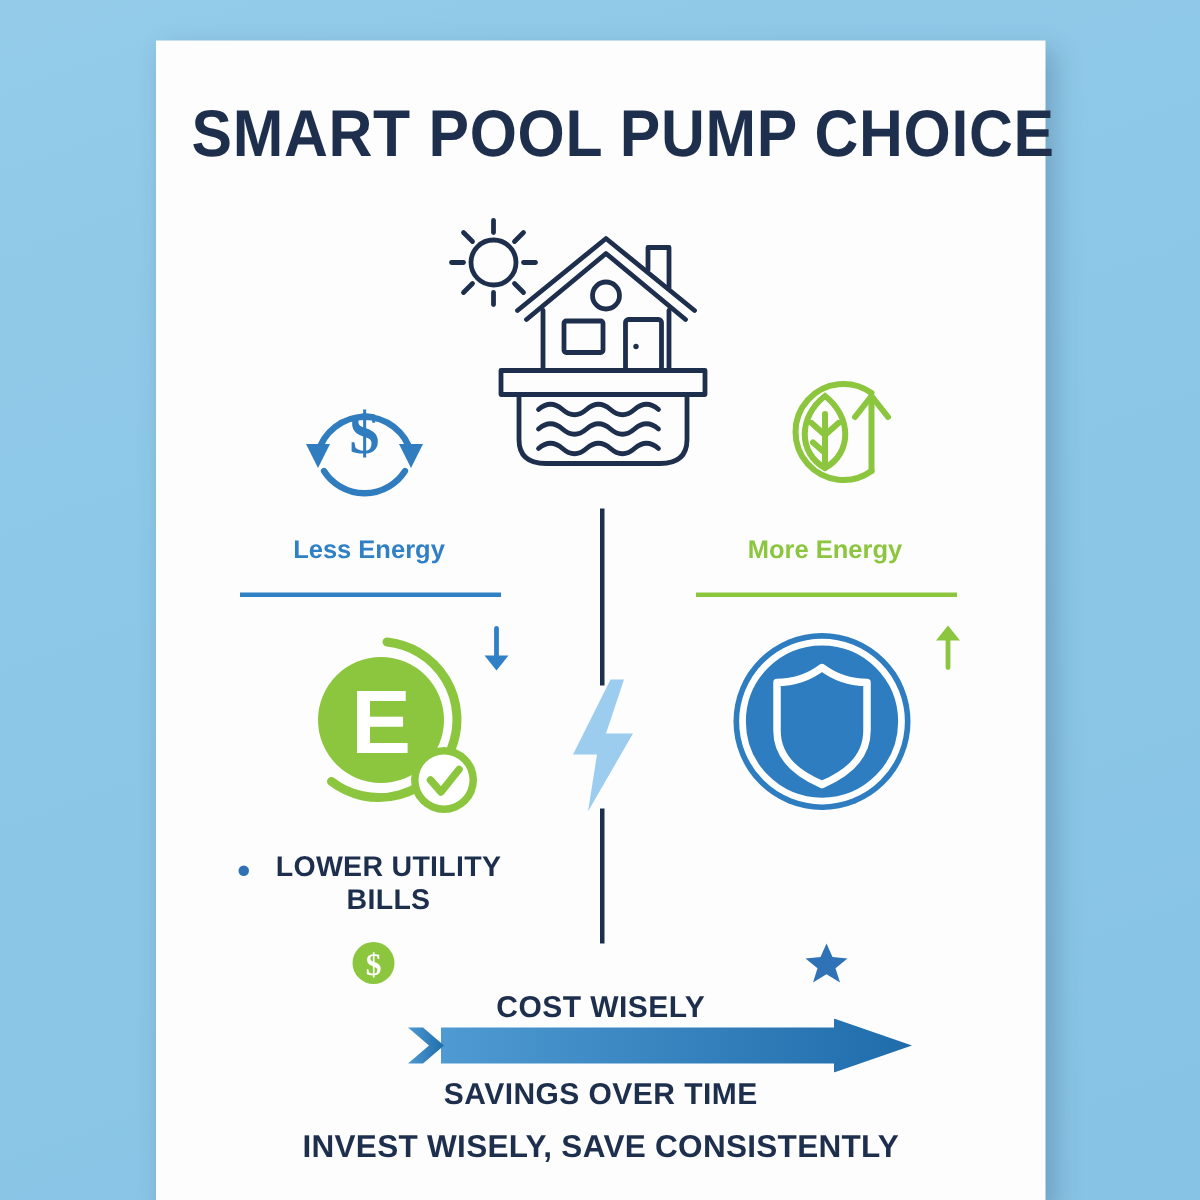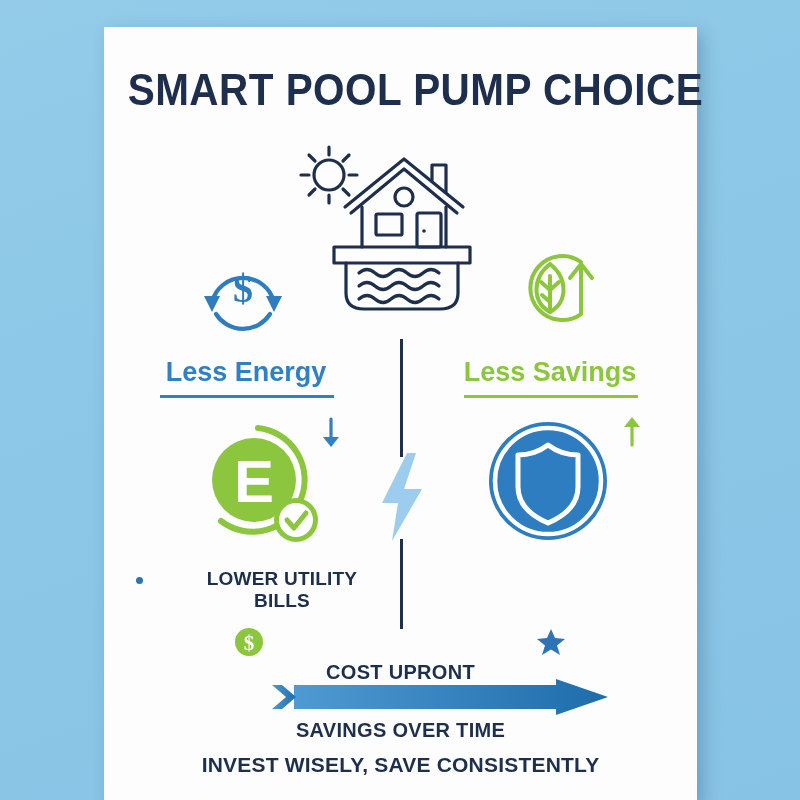--- a/index.html
+++ b/index.html
@@ -68,21 +68,21 @@
     height: 96px;
   }
   
   .col-head {
     position: absolute;
     top: 330px;
     width: 200px;
     text-align: center;
     font-family: "Liberation Sans Narrow", "Liberation Sans", sans-serif;
     font-weight: bold;
-    font-size: 27px;
+    font-size: 17px;
     white-space: nowrap;
   }
   #head-left  { left: 42px;  color: #3080c6; }
   #head-right { left: 346px; color: #8cc63e; }
   .col-rule {
     position: absolute;
     top: 368px;
     height: 3px;
     width: 174px;
   }
@@ -145,21 +145,21 @@
   .bullet-block {
     position: absolute;
     top: 541px;
     width: 230px;
   }
   #bullet-left  { left: 32px; }
   #bullet-right { left: 334px; }
   .bullet-row {
     display: flex;
     align-items: flex-start;
-    justify-content: space-between;
+    justify-content: center;
   }
   .bullet-dot {
     width: 7px;
     height: 7px;
     border-radius: 50%;
     background: #2f72b5;
     margin-top: 9px;
     margin-right: 9px;
     flex: none;
   }
@@ -295,21 +295,21 @@
       <line x1="40" y1="72" x2="40" y2="36"></line>
       <line x1="40" y1="50" x2="31" y2="42"></line>
       <line x1="40" y1="50" x2="49" y2="42"></line>
       <line x1="40" y1="62" x2="32" y2="55"></line>
     </g>
   </svg>
 
   <div id="head-left" class="col-head">Less Energy</div>
   <div id="rule-left" class="col-rule"></div>
 
-  <div id="head-right" class="col-head">Less Savings</div>
+  <div id="head-right" class="col-head">More Energy</div>
   <div id="rule-right" class="col-rule"></div>
 
   <div id="divider-top"></div>
   <div id="divider-bottom"></div>
   <svg id="bolt" viewBox="0 0 52 92">
     <polygon points="31,2 6,52 22,52 16,90 46,38 28,38 40,2" fill="#9ccdef"></polygon>
   </svg>
 
   <svg id="badge-e" viewBox="0 0 140 125">
     <path d="M70 6 A52 52 0 1 1 33 99" fill="none" stroke="#8cc63e" stroke-width="6" stroke-linecap="round"></path>
@@ -348,21 +348,21 @@
   </div>
 
   <svg id="mini-dollar" class="mini-icon" viewBox="0 0 30 30">
     <circle cx="15" cy="15" r="14" fill="#8cc63e"></circle>
     <text x="15" y="23" text-anchor="middle" font-family="Liberation Serif, serif" font-size="21" font-weight="bold" fill="#ffffff">$</text>
   </svg>
   <svg id="mini-star" class="mini-icon" viewBox="0 0 30 30">
     <polygon points="15,2 19,11 29,12 21,18.5 24,28 15,22.5 6,28 9,18.5 1,12 11,11" fill="#2f72b5"></polygon>
   </svg>
 
-  <div id="cost-upfront">COST UPRONT</div>
+  <div id="cost-upfront">COST WISELY</div>
 
   <svg id="big-arrow" viewBox="0 0 336 36">
     <defs>
       <linearGradient id="arrGrad" x1="0" y1="0" x2="1" y2="0">
         <stop offset="0" stop-color="#4f9ad2"></stop>
         <stop offset="1" stop-color="#1f6cab"></stop>
       </linearGradient>
     </defs>
     <polygon points="22,6 284,6 284,0 336,18 284,36 284,30 22,30" fill="url(#arrGrad)"></polygon>
     <polygon points="0,6 10,6 24,18 10,30 0,30 14,18" fill="url(#arrGrad)"></polygon>

